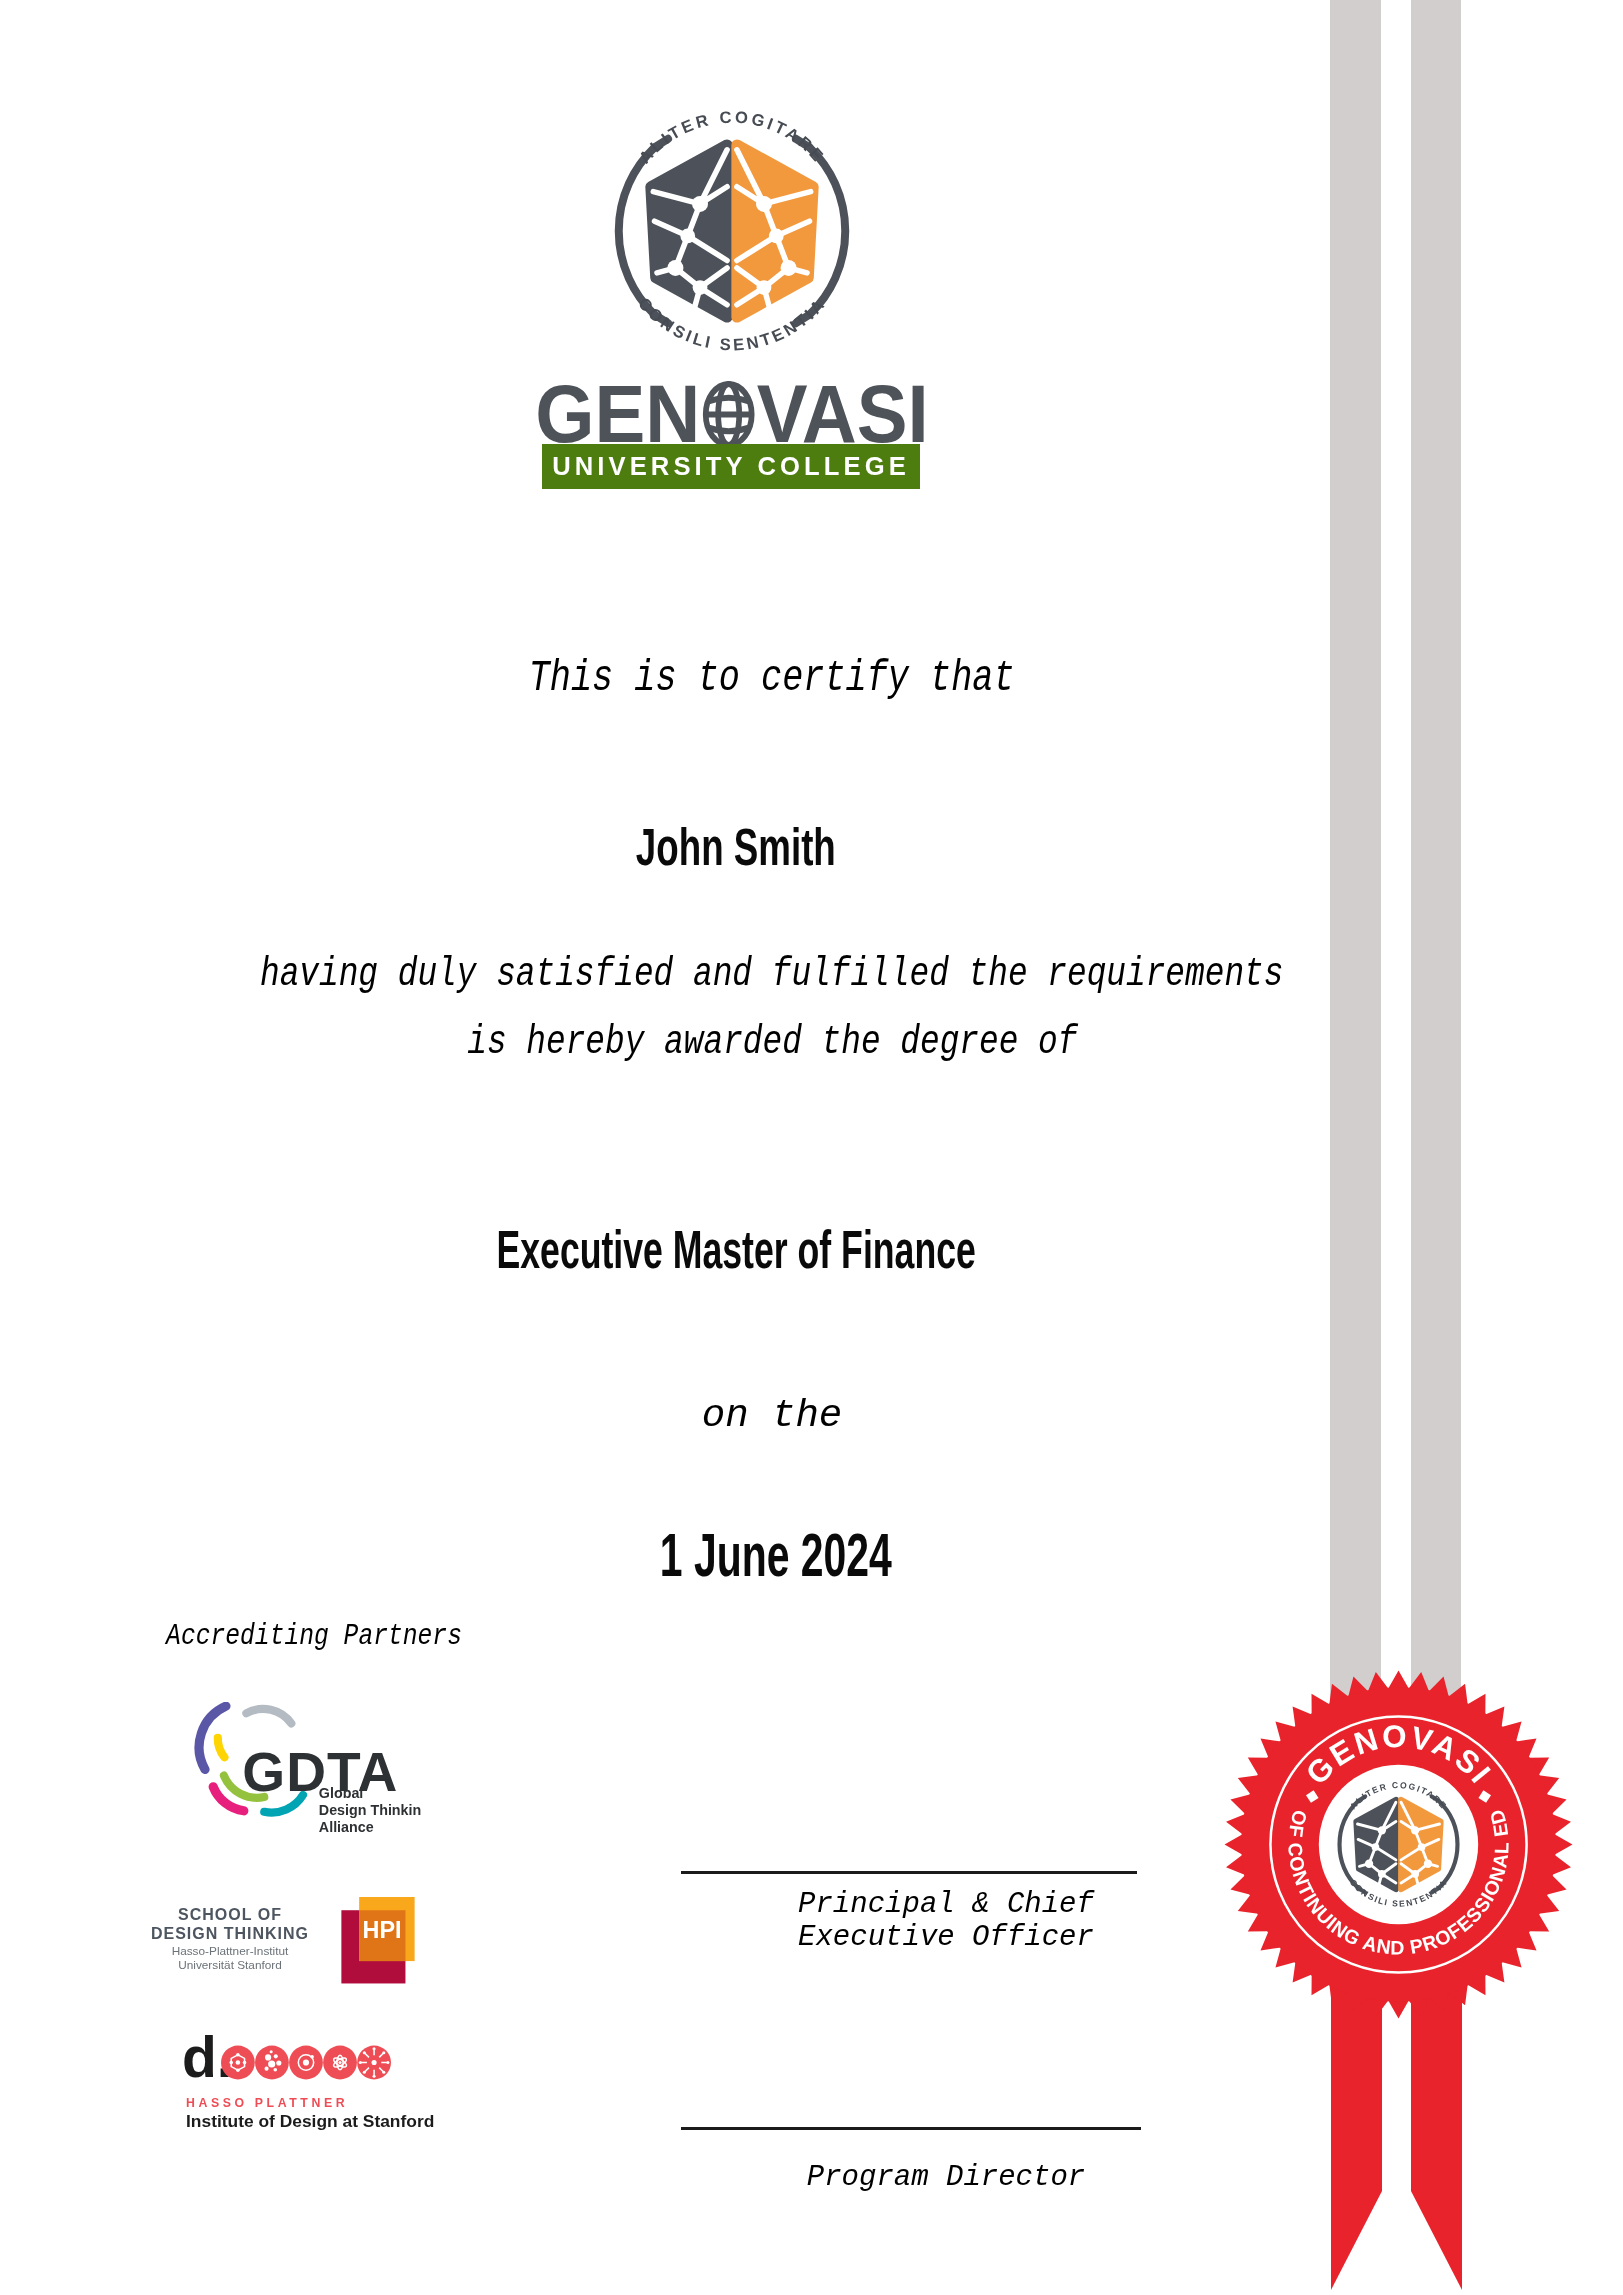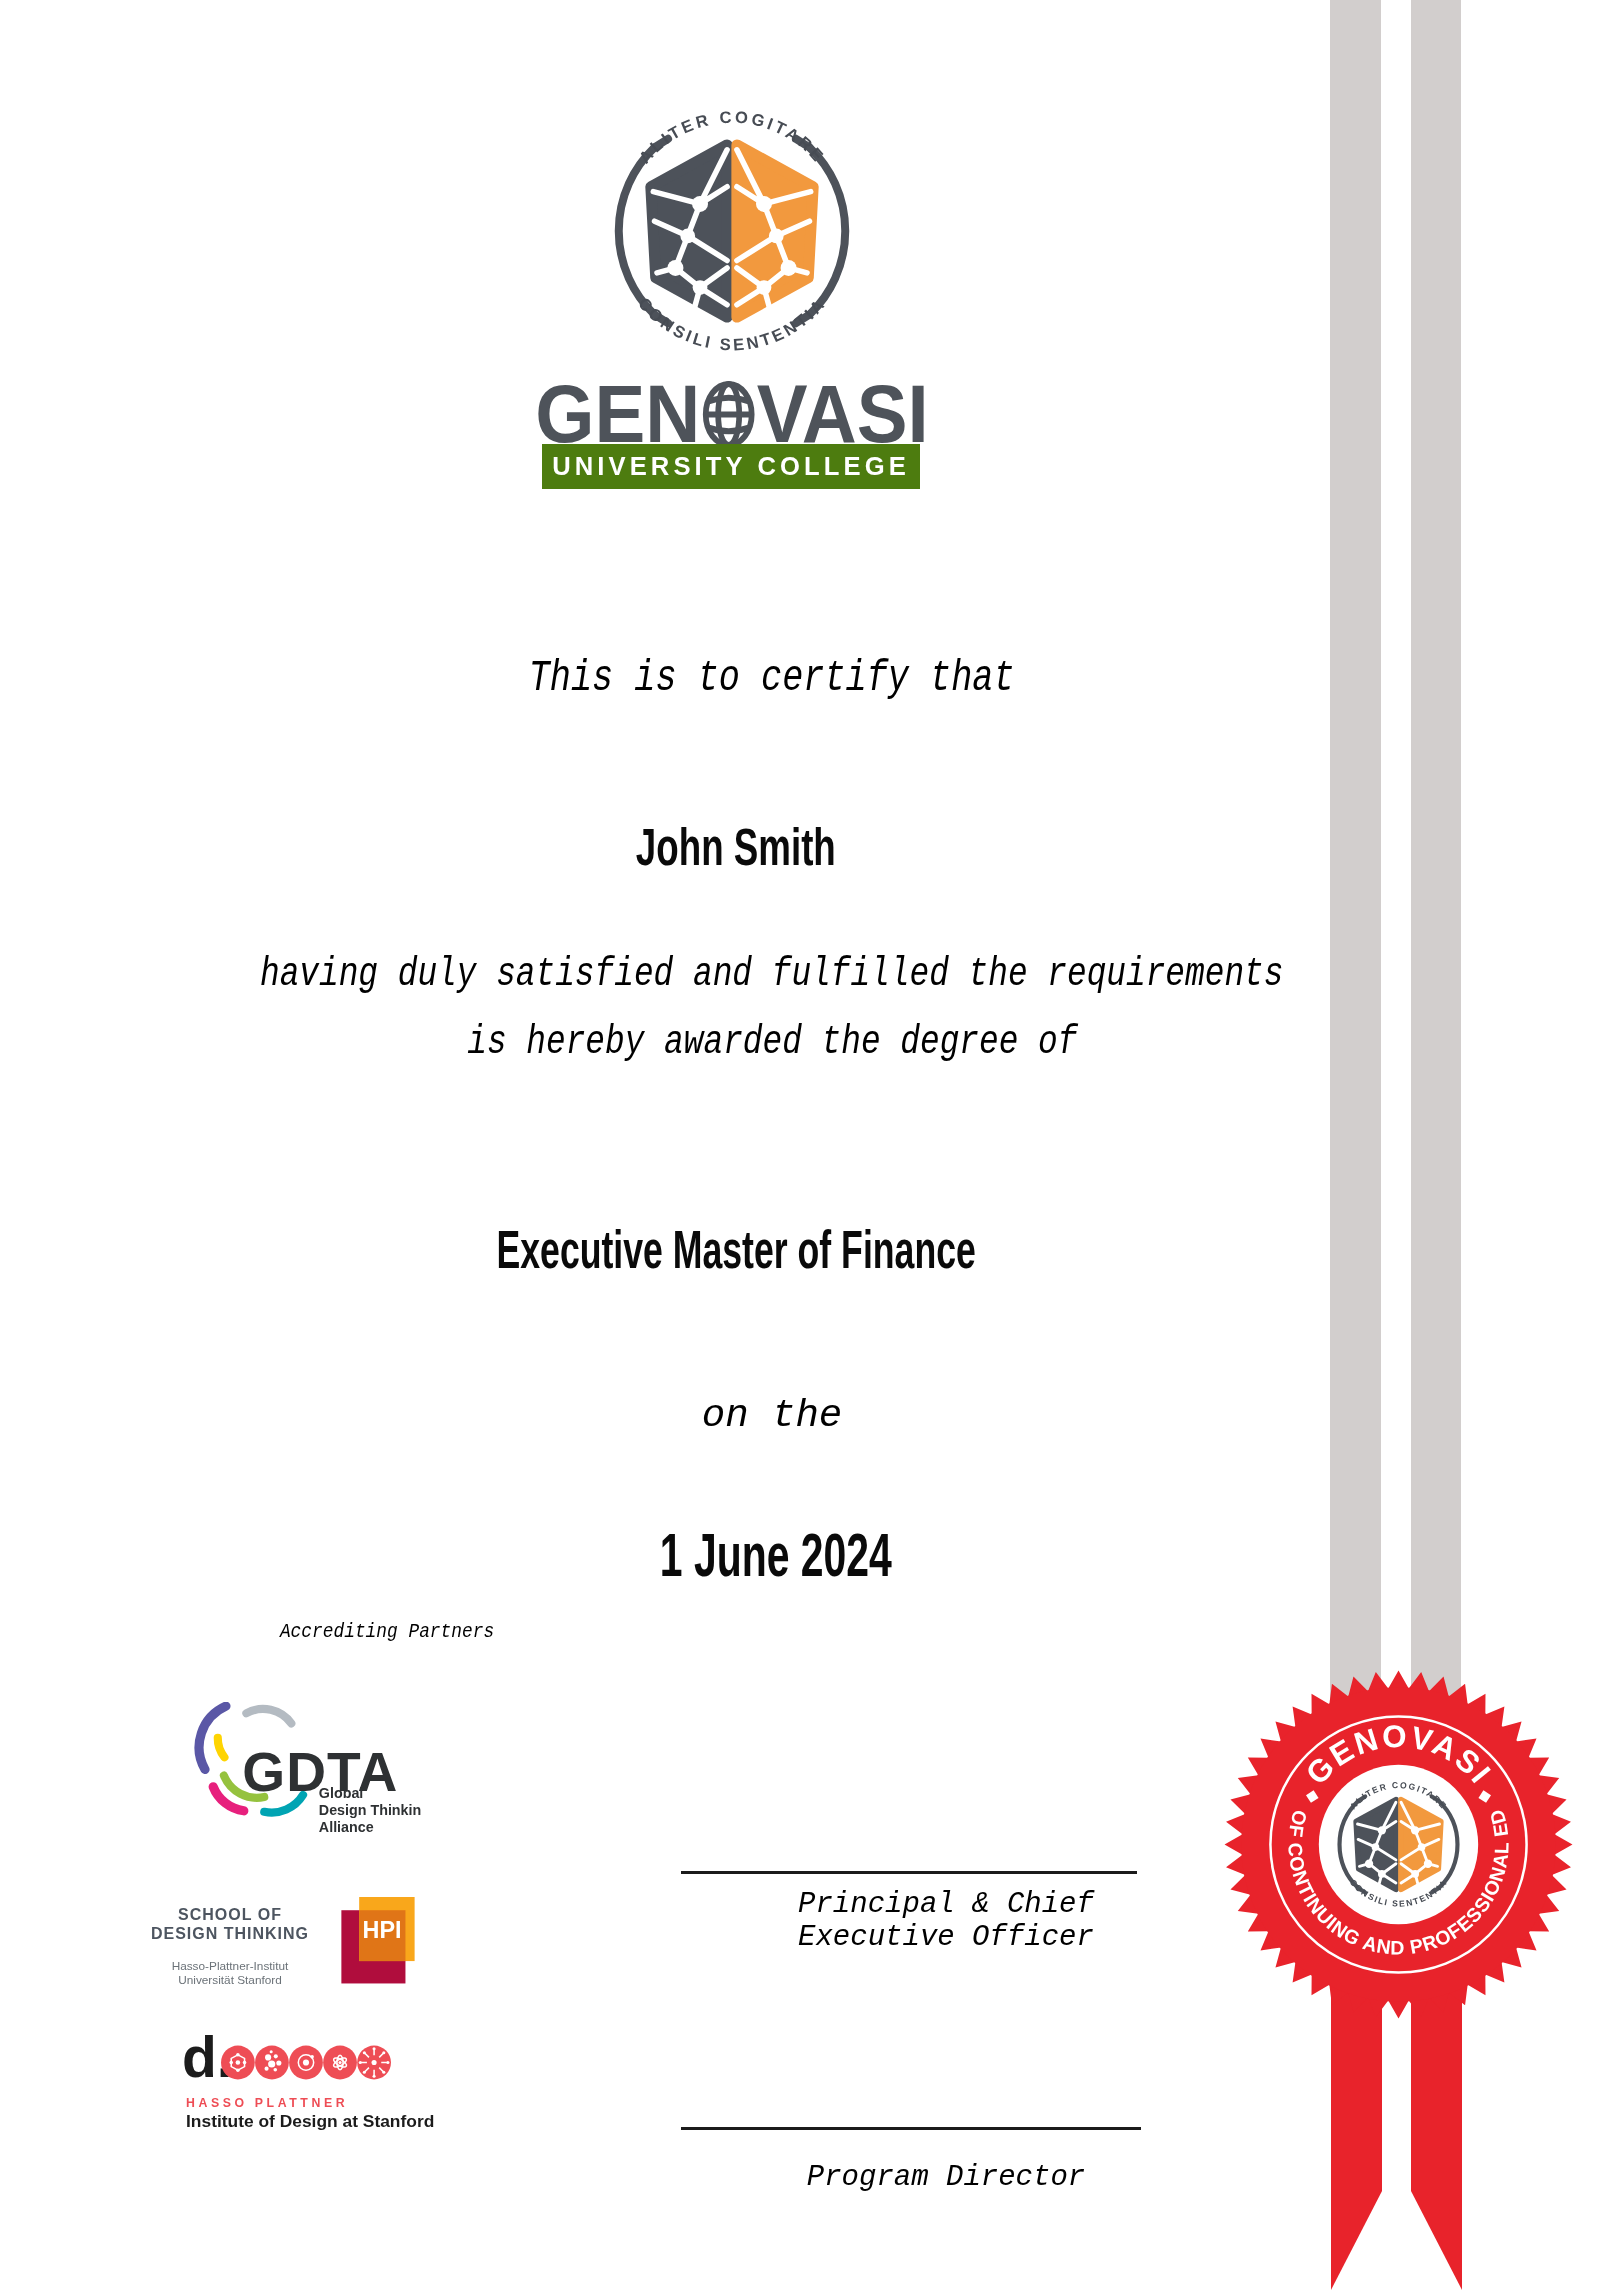--- a/index.html
+++ b/index.html
@@ -113,21 +113,21 @@
   <div class="abs center-col" style="top:1222px;">
     <span class="squeeze bold-cond" style="font-size:54px;line-height:54px;transform:scaleX(0.66);">Executive Master of Finance</span>
   </div>
 
   <div class="abs center-col script" style="top:1394px;font-size:39px;">on the</div>
 
   <div class="abs center-col" style="top:1524px;padding-left:40px;">
     <span class="squeeze bold-cond" style="font-size:62px;line-height:62px;transform:scaleX(0.66);">1 June 2024</span>
   </div>
 
-  <div class="abs script" style="left:119px;top:1620px;width:358px;text-align:right;font-size:21px;">
+  <div class="abs script" style="left:104px;top:1620px;width:358px;text-align:left;font-size:29px;">
     <span class="squeeze" style="transform:scaleX(0.85);">Accrediting Partners</span>
   </div>
 
   <svg class="abs" style="left:181px;top:1702px;" width="240" height="189" viewBox="0 0 470 370">
     <g fill="none" stroke-linecap="round">
       <path d="M 88 8 A 88 88 0 0 0 47 132" stroke="#5a57a6" stroke-width="18"></path>
       <path d="M 128 22 A 68 68 0 0 1 216 42" stroke="#b4bbc2" stroke-width="16"></path>
       <path d="M 72 70 A 60 60 0 0 0 85 108" stroke="#fed402" stroke-width="16"></path>
       <path d="M 84 144 A 70 70 0 0 0 163 186" stroke="#95c23e" stroke-width="16"></path>
       <path d="M 63 166 A 75 75 0 0 0 123 213" stroke="#e7207d" stroke-width="18"></path>
@@ -137,21 +137,21 @@
     <g font-size="28" font-weight="bold" fill="#2e3133">
       <text x="270" y="188">Global</text>
       <text x="270" y="221">Design Thinking</text>
       <text x="270" y="254">Alliance</text>
     </g>
   </svg>
 
   <div class="abs hpi-text" style="left:128px;top:1905px;width:204px;">
     <div class="hpi-line-big">SCHOOL OF</div>
     <div class="hpi-line-big">DESIGN THINKING</div>
-    <div class="hpi-line-sm" style="margin-top:16px;">Hasso-Plattner-Institut</div>
+    <div class="hpi-line-sm" style="margin-top:1px;">Hasso-Plattner-Institut</div>
     <div class="hpi-line-sm">Universität Stanford</div>
   </div>
   <svg class="abs" style="left:340px;top:1897px;" width="77" height="89" viewBox="0 0 150 175">
     <rect x="2" y="26" width="126" height="144" fill="#b00d3d"></rect>
     <rect x="37" y="0" width="109" height="126" fill="#f9a71b"></rect>
     <rect x="37" y="26" width="91" height="100" fill="#e07517"></rect>
     <text x="82" y="80" font-size="46" font-weight="bold" fill="#ffffff" text-anchor="middle">HPI</text>
   </svg>
 
   <div class="abs dsch-d" style="left:182px;top:2032px;">d.</div>

